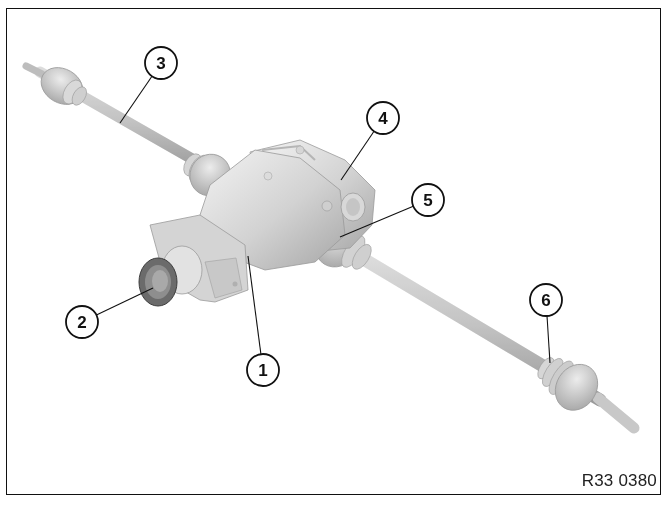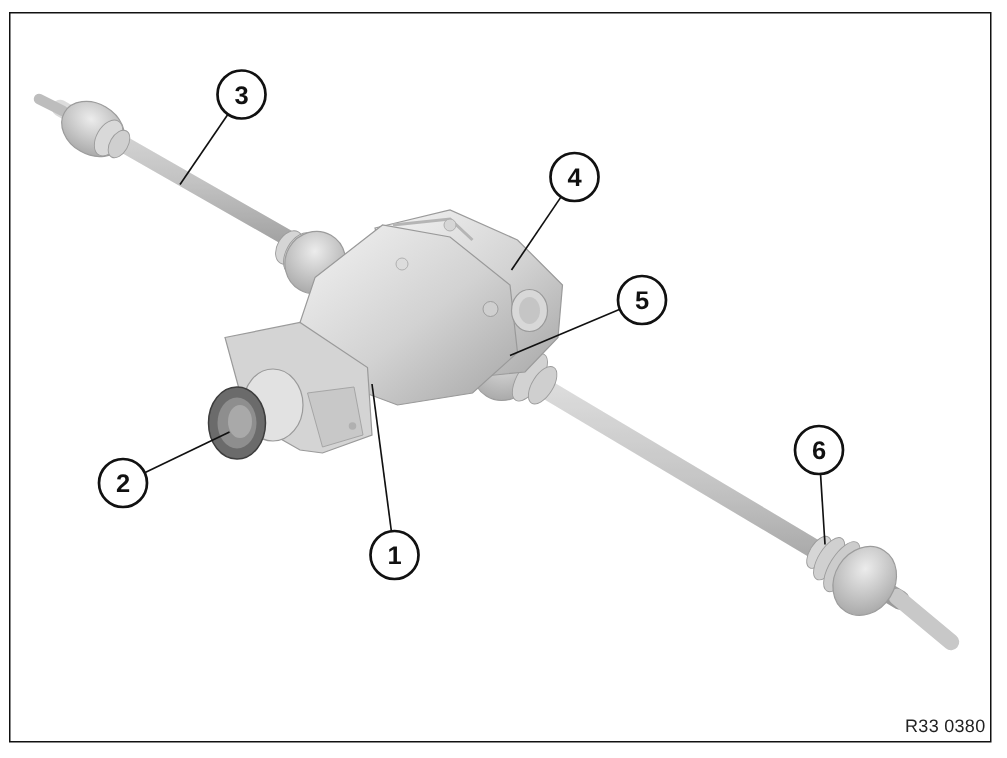--- a/index.html
+++ b/index.html
@@ -1,20 +1,20 @@
 <!DOCTYPE html>
 <html><head>
 <meta charset="utf-8">
 <style>
   html, body { margin:0; padding:0; background:#ffffff; }
   body { width:671px; height:505px; position:relative; overflow:hidden; font-family:"Liberation Sans", sans-serif; }
   #frame { position:absolute; left:6px; top:8px; width:655px; height:487px; border:1.5px solid #111; box-sizing:border-box; background:#fff; }
   #art { position:absolute; left:0; top:0; width:671px; height:505px; }
   .callout-num { font-family:"Liberation Sans", sans-serif; font-weight:bold; font-size:17px; fill:#111; }
-  #ref-code { position:absolute; right:14px; bottom:14px; font-size:12px; color:#222; letter-spacing:0.2px; }
+  #ref-code { position:absolute; right:14px; bottom:14px; font-size:17px; color:#222; letter-spacing:0.2px; }
 </style>
 </head>
 <body>
 
 <div id="frame"></div>
 
 <svg id="art" viewBox="0 0 671 505">
   <defs>
     <linearGradient id="shaftG" x1="0" y1="0" x2="0" y2="1">
       <stop offset="0" stop-color="#f2f2f2"></stop>

